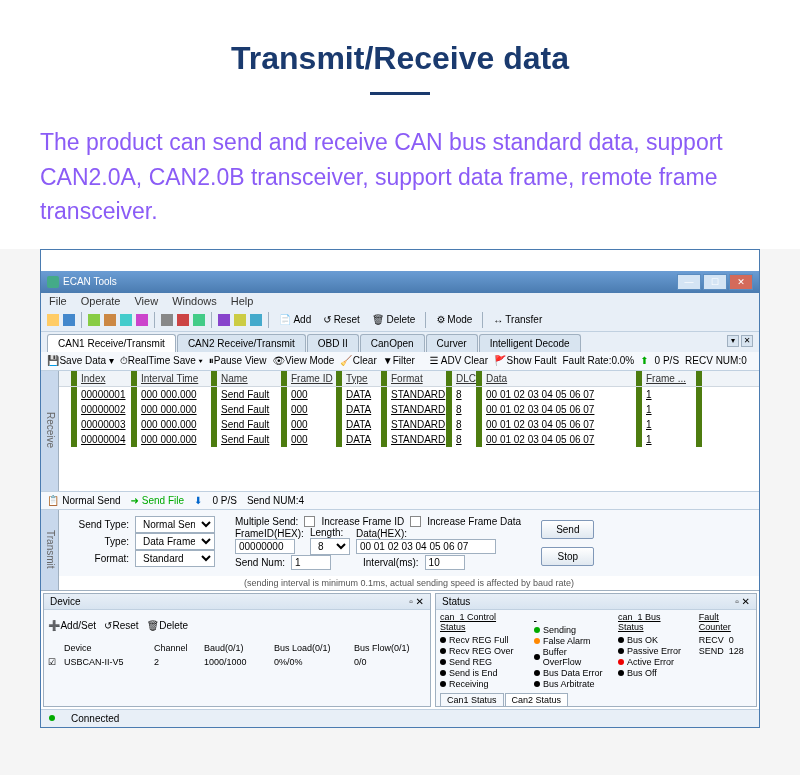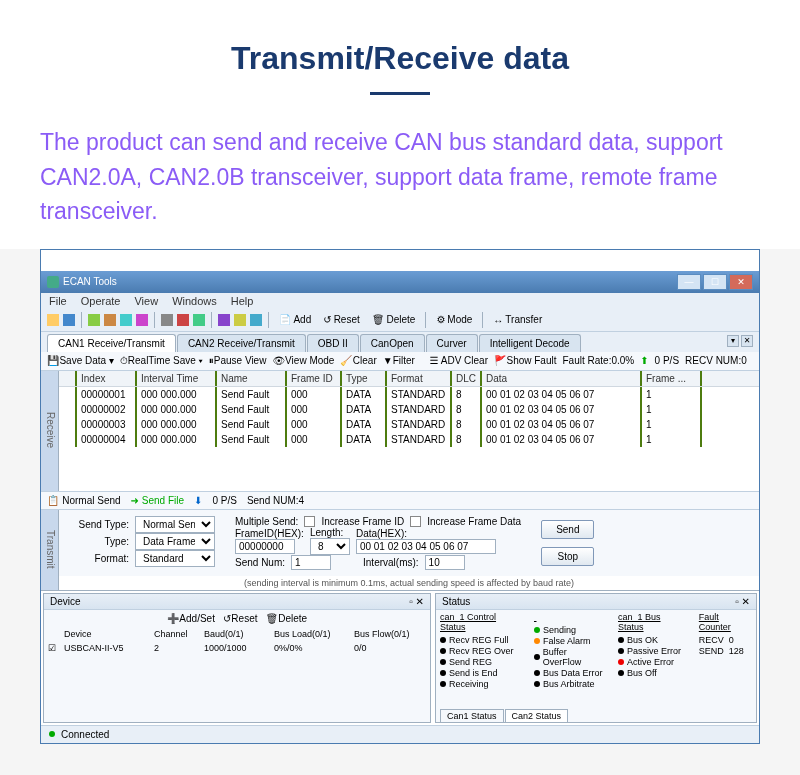--- a/index.html
+++ b/index.html
@@ -22,52 +22,52 @@
 .tabs { background: #e8eff7; display: flex; padding: 2px 6px 0; gap: 1px; font-size: 10px; position: relative; }
 .tab { padding: 3px 10px; background: #d8e4f0; border: 1px solid #a0b0c0; border-bottom: none; border-radius: 3px 3px 0 0; }
 .tab.active { background: #fff; }
 .tabs .rx { position: absolute; right: 6px; top: 3px; display: flex; gap: 2px; }
 .tabs .rx span { width: 12px; height: 12px; background: #d8e4f0; border: 1px solid #a0b0c0; display: flex; align-items: center; justify-content: center; font-size: 8px; }
 .sub-toolbar { background: #f5f8fc; padding: 3px 6px; display: flex; align-items: center; gap: 6px; font-size: 10px; border-bottom: 1px solid #c0d0e0; flex-wrap: wrap; }
 .main-split { display: flex; }
 .side-tab { width: 18px; background: #c8d8ec; writing-mode: vertical-rl; text-align: center; padding: 8px 2px; font-size: 10px; color: #666; border-right: 1px solid #a0b0c0; }
 .grid-area { flex: 1; background: #fff; min-height: 120px; overflow: hidden; }
 .grid-header { display: flex; background: #f0f4f8; border-bottom: 1px solid #d0d8e0; font-size: 10px; color: #333; }
-.grid-header > div, .grid-row > div { padding: 2px 4px; border-right: 2px solid #4d7c0f; white-space: nowrap; overflow: hidden; }
+.grid-header > div, .grid-row > div { padding: 2px 4px; border-right: 6px solid #4d7c0f; white-space: nowrap; overflow: hidden; text-decoration: underline; }
 .grid-row { display: flex; font-size: 10px; font-family: monospace; }
 .c-idx{width:60px}.c-int{width:80px}.c-nm{width:70px}.c-fid{width:55px}.c-typ{width:45px}.c-fmt{width:65px}.c-dlc{width:30px}.c-dat{width:160px}.c-fr{width:60px}
 .ctrl-bar { background: #f5f8fc; padding: 3px 6px; display: flex; align-items: center; gap: 10px; font-size: 10px; border-top: 1px solid #c0d0e0; border-bottom: 1px solid #c0d0e0; }
 .transmit-panel { padding: 6px 10px; background: #f5f8fc; font-size: 10px; display: flex; gap: 20px; }
 .tp-col { display: flex; flex-direction: column; }
 .tp-row { display: flex; align-items: center; gap: 6px; }
 .tp-row label { width: 60px; text-align: right; }
 .sel, .inp { border: 1px solid #a0b0c0; background: #fff; padding: 1px 3px; font-size: 10px; }
 .sel { width: 80px; }
 .btn { border: 1px solid #8098b8; background: linear-gradient(#fff,#e0e8f0); padding: 3px 14px; border-radius: 2px; font-size: 10px; }
 .note { font-size: 9px; color: #555; text-align: center; padding: 2px; }
 .bottom-split { display: flex; border-top: 1px solid #a0b0c0; }
 .panel { border: 1px solid #a0b0c0; margin: 2px; background: #f5f8fc; }
 .panel-left { flex: 0.9; }
 .panel-right { flex: 1.1; }
 .panel-title { background: linear-gradient(#e8eff7,#d8e4f0); padding: 2px 6px; font-size: 10px; display: flex; justify-content: space-between; border-bottom: 1px solid #c0d0e0; }
-.dev-tb { display: flex; gap: 8px; padding: 3px 4px; font-size: 10px; justify-content: center; }
+.dev-tb { display: flex; gap: 8px; padding: 10px 4px; font-size: 10px; }
 .dev-grid { font-size: 9px; }
 .dev-grid .hdr, .dev-grid .row { display: flex; }
 .dev-grid .hdr > div, .dev-grid .row > div { padding: 2px 4px; }
 .d1{width:90px}.d2{width:50px}.d3{width:70px}.d4{width:80px}.d5{width:80px}
 .status-cols { display: flex; gap: 12px; font-size: 9px; padding: 2px 4px; }
 .status-col { display: flex; flex-direction: column; gap: 1px; }
 .status-col .sh { text-decoration: underline; margin-bottom: 2px; }
 .st-item { display: flex; align-items: center; gap: 3px; }
 .dot { width: 6px; height: 6px; border-radius: 50%; }
 .d-black{background:#000}.d-green{background:#0a0}.d-orange{background:#f80}.d-red{background:#e00}
-.status-tabs { display: flex; gap: 1px; padding: 2px 4px 0; font-size: 9px; margin-top: 16px; }
+.status-tabs { display: flex; gap: 1px; padding: 2px 4px 0; font-size: 9px; }
 .status-tabs .st { padding: 1px 6px; border: 1px solid #a0b0c0; border-bottom: none; background: #f5f8fc; }
 .status-tabs .st.act { background: #fff; }
-.statusbar { background: #e8eff7; padding: 3px 8px; font-size: 10px; display: flex; align-items: center; gap: 6px; border-top: 1px solid #c0d0e0; }
+.statusbar { background: #e8eff7; padding: 3px 8px; font-size: 10px; display: flex; align-items: center; gap: 16px; border-top: 1px solid #c0d0e0; }
 .chk { width: 11px; height: 11px; border: 1px solid #888; background: #fff; display: inline-block; vertical-align: middle; }
 .arrow-dn { color: #06c; }
 .arrow-rt { color: #0a0; }
 </style>
 </head>
 <body>
 
 <div class="hero">
   <h1>Transmit/Receive data</h1>
   <div class="underline"></div>

